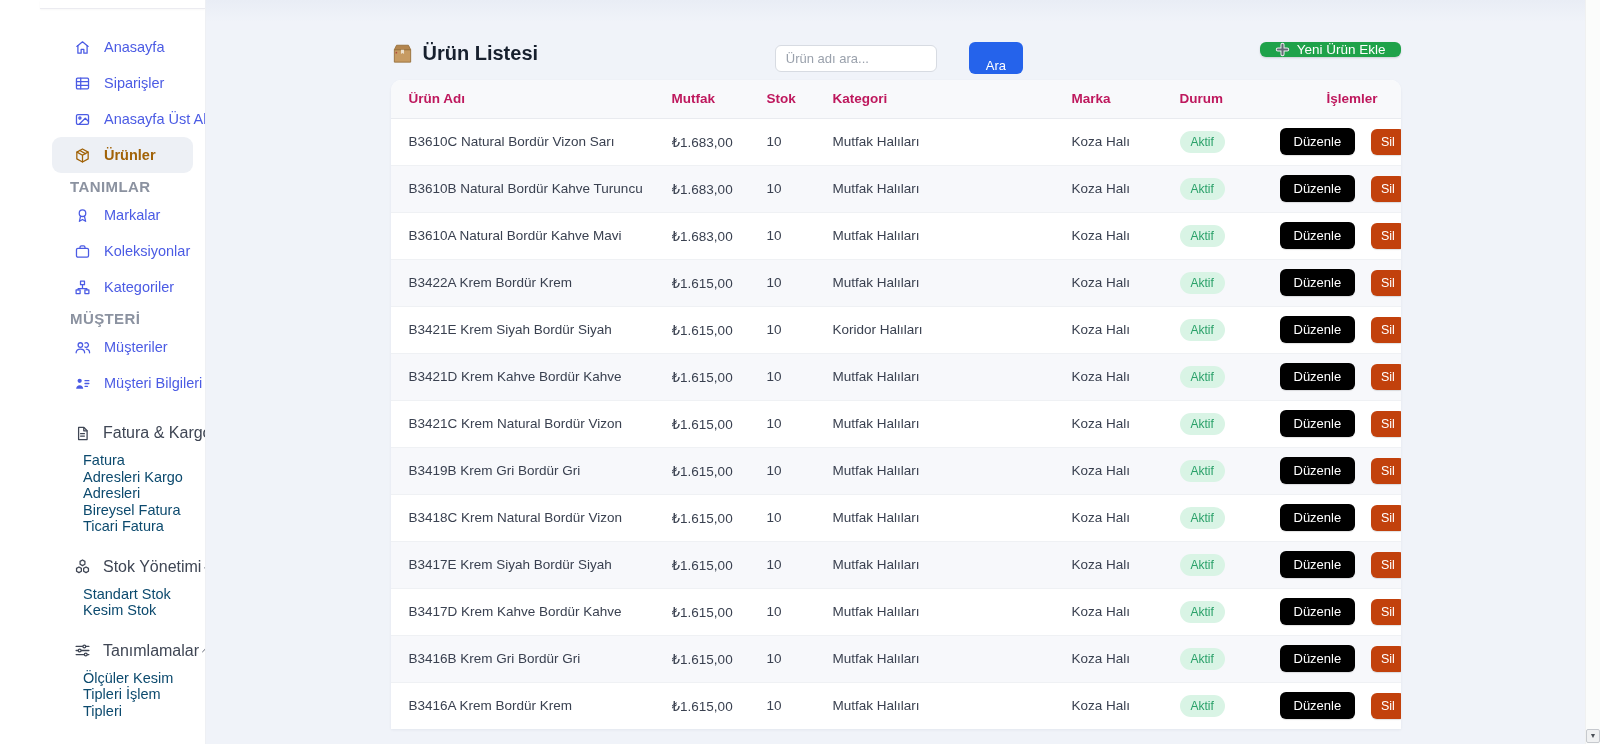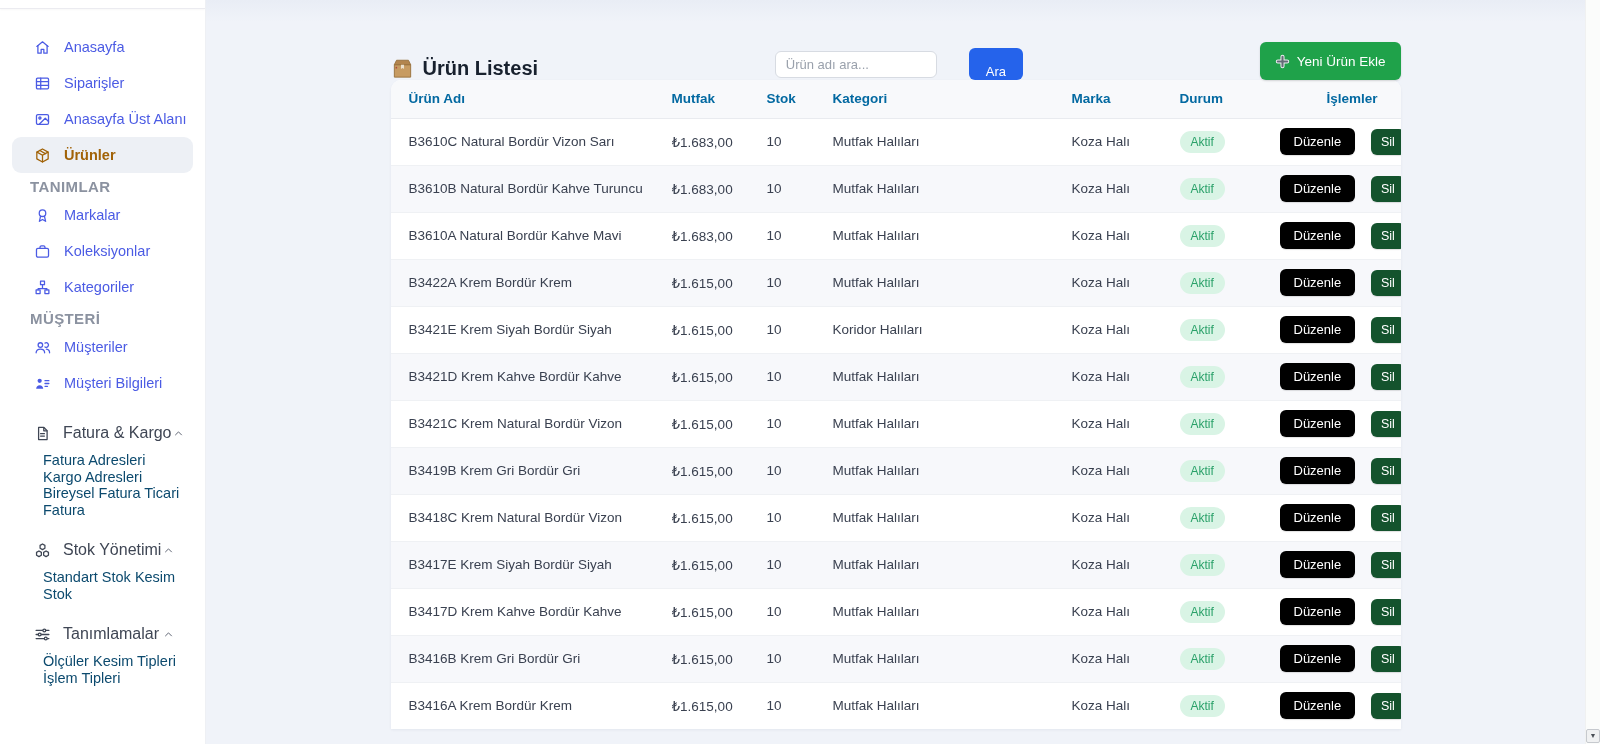--- a/index.html
+++ b/index.html
@@ -10,20 +10,21 @@
     display:flex;
   }
 
   
   .sidebar {
     width:206px; min-width:206px; height:744px;
     background:#ffffff;
     border-right:1px solid #eef0f4;
     overflow:hidden;
     position:relative;
+    padding-left:40px;
   }
   .sidebar-top {
     height:9px;
     border-bottom:1px solid #ebebf0;
     box-shadow:0 1px 2px rgba(0,0,0,.03);
     background:#fff;
   }
   .nav { padding-top:20px; }
   .nav-item {
     display:flex; align-items:center;
@@ -82,21 +83,21 @@
   .main {
     flex:1;
     height:744px;
     background:linear-gradient(#e9edf5 0px, #f0f3f9 22px);
     overflow:hidden;
     padding-right:15px;
   }
   .content { width:1010px; margin:0 auto; }
 
   .page-header {
-    display:flex; align-items:flex-end;
+    display:flex; align-items:flex-start;
     padding-top:42px;
     height:80px;
   }
   .title-wrap { display:flex; align-items:center; gap:9px; }
   .title-icon svg { width:23px; height:23px; display:block; }
   .page-title { font-size:20px; font-weight:700; color:#17202e; }
 
   .search-group { display:flex; align-items:center; gap:4px; margin-left:auto; margin-right:auto; }
   .search-input {
     width:162px; height:27px;
@@ -113,21 +114,21 @@
   .btn-search {
     height:27px; padding:16px 17px;
     background:#2563eb; color:#fff;
     border:none; border-radius:6px;
     font-size:13px; font-weight:500;
     cursor:pointer;
     font-family:"Liberation Sans", sans-serif;
     margin-left:28px;
   }
   .btn-add {
-    height:38px; padding:0 15px;
+    height:15px; padding:0 15px;
     display:inline-flex; align-items:center; gap:7px;
     background:#1fa24a; color:#fff;
     border:none; border-radius:6px;
     font-size:13.5px; font-weight:500;
     cursor:pointer;
     box-shadow:0 1px 2px rgba(0,0,0,.15);
     font-family:"Liberation Sans", sans-serif;
   }
   .btn-add .plus-icon svg { width:15px; height:15px; display:block; }
 
@@ -137,21 +138,21 @@
     border-radius:10px 10px 0 0;
     box-shadow:0 1px 3px rgba(20,30,60,.06);
     overflow:hidden;
   }
   table { width:100%; border-collapse:collapse; table-layout:fixed; }
   thead th {
     height:38px;
     background:#f8f9fb;
     text-align:left;
     font-size:13.5px; font-weight:700;
-    color:#0369a1;
+    color:#be185d;
     border-bottom:1px solid #e9ebef;
   }
   th.c-name, td.c-name { padding-left:18px; }
   th.c-actions, td.c-actions { text-align:right; padding-right:23px; }
   tbody td {
     height:47px;
     font-size:13.5px;
     color:#3a4150;
     border-top:1px solid #eff1f4;
     white-space:nowrap; overflow:hidden;
@@ -171,21 +172,21 @@
     padding:6px 14px;
     background:#000000; color:#fff;
     border:none; border-radius:6px;
     font-size:13px; font-weight:500;
     cursor:pointer; margin-right:12px;
     box-shadow:0 1px 1px rgba(0,0,0,.12);
     font-family:"Liberation Sans", sans-serif;
   }
   .btn-delete {
     padding:6px 10px;
-    background:#14532d; color:#fff;
+    background:#c2410c; color:#fff;
     border:none; border-radius:6px;
     font-size:12.5px; font-weight:500;
     cursor:pointer;
     box-shadow:0 1px 1px rgba(0,0,0,.12);
     font-family:"Liberation Sans", sans-serif;
   }
 
   
   .scrollbar {
     position:fixed; right:0; top:0;

